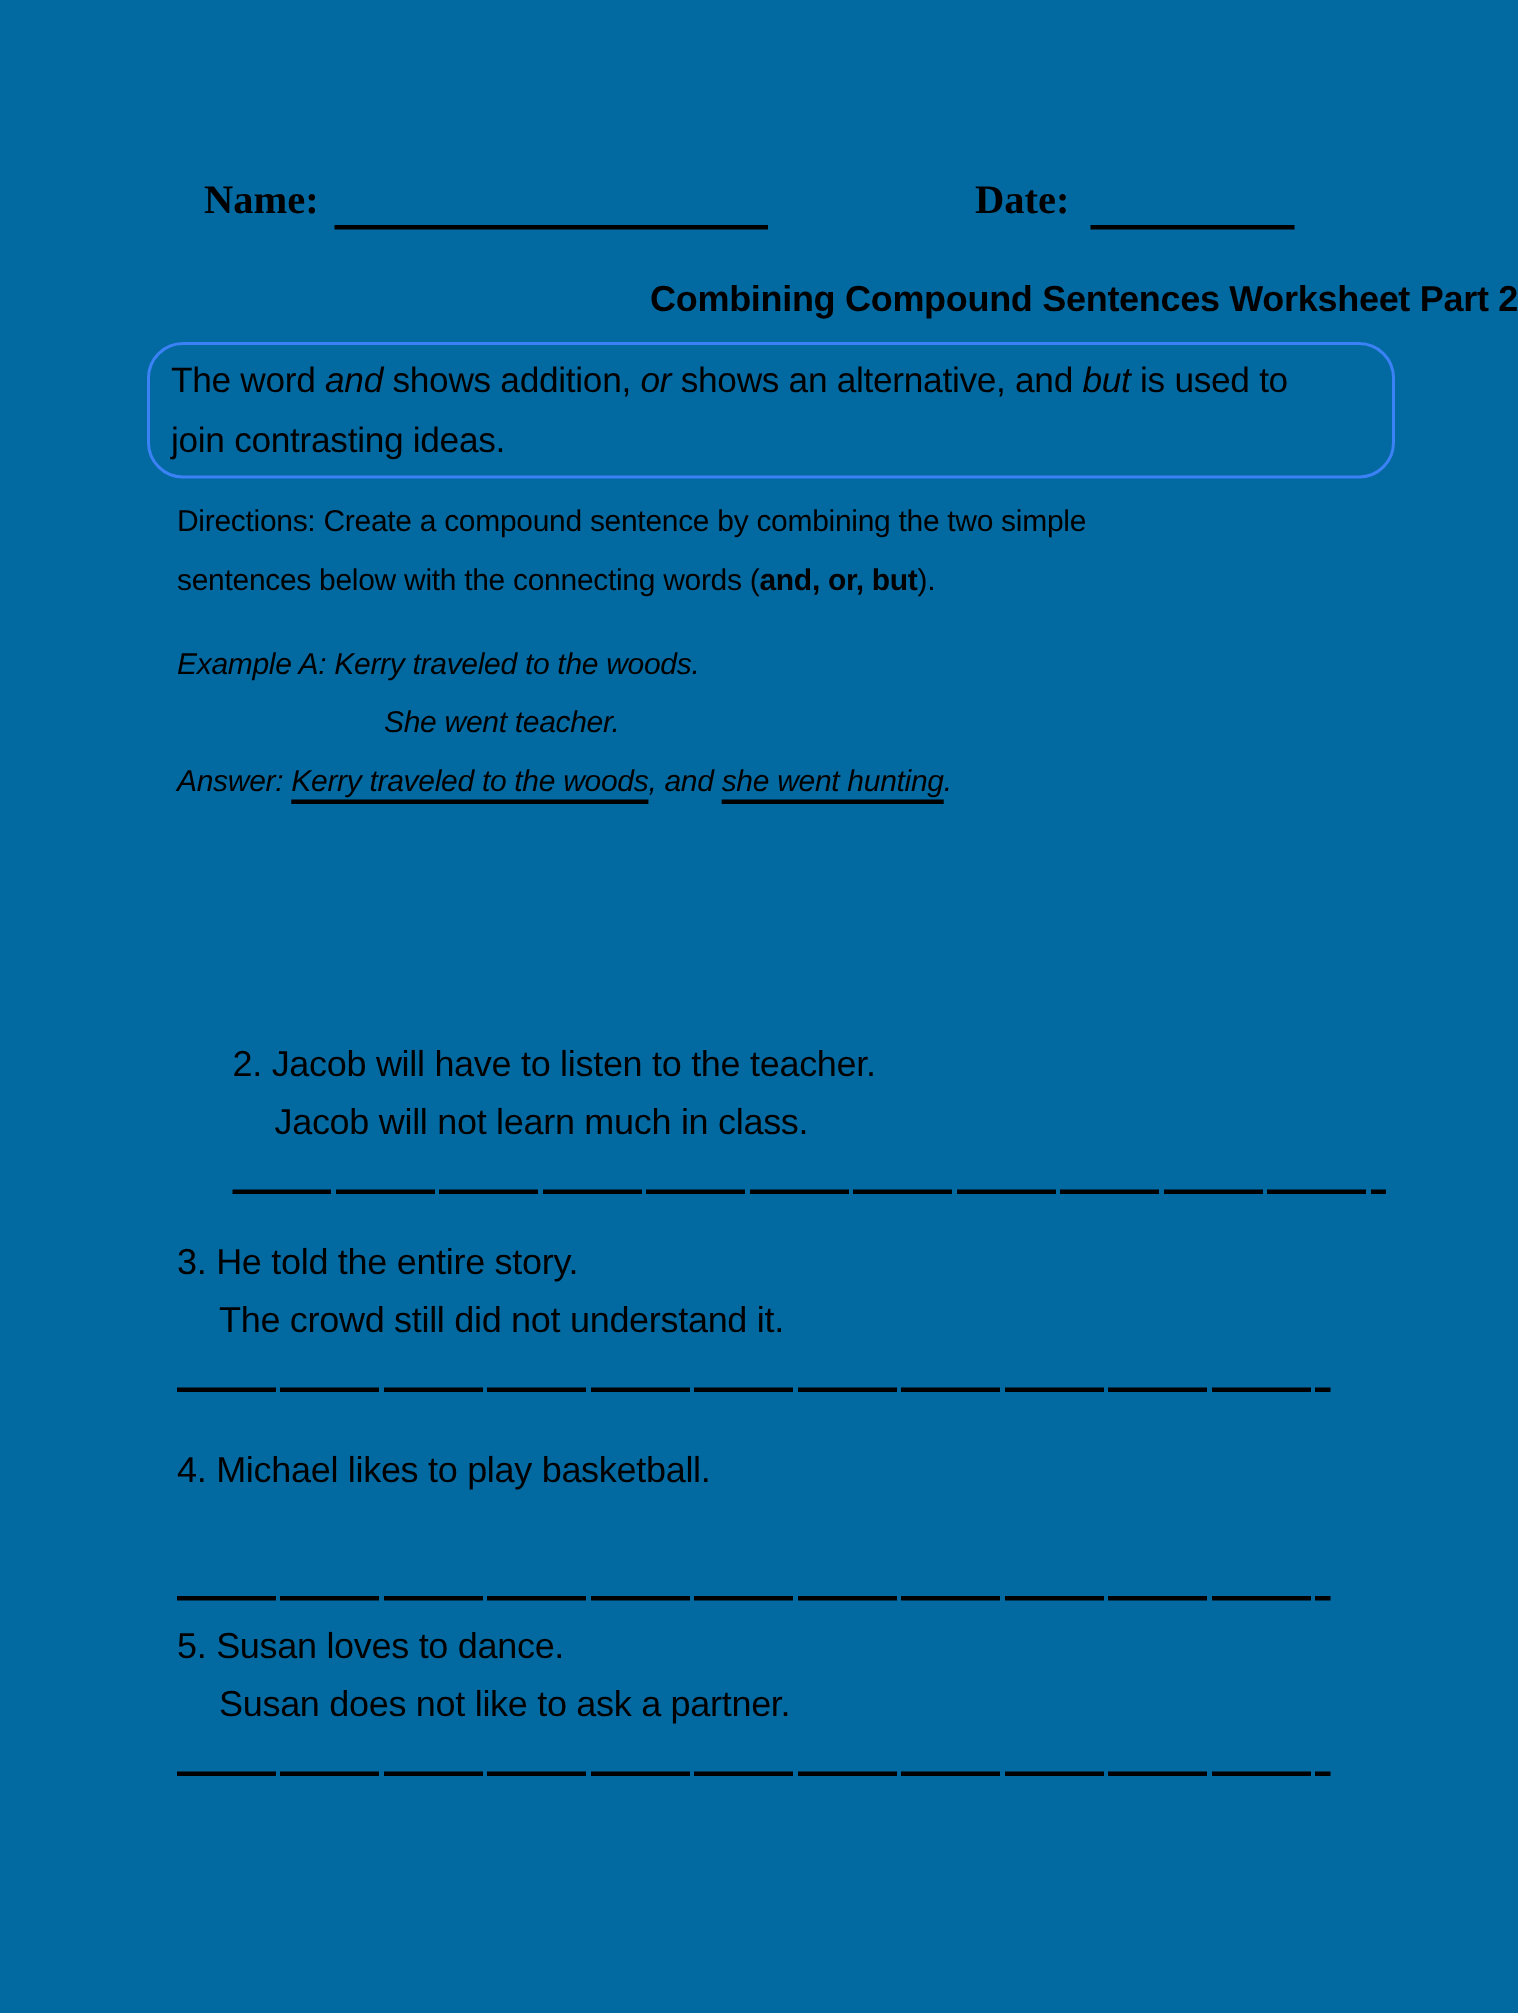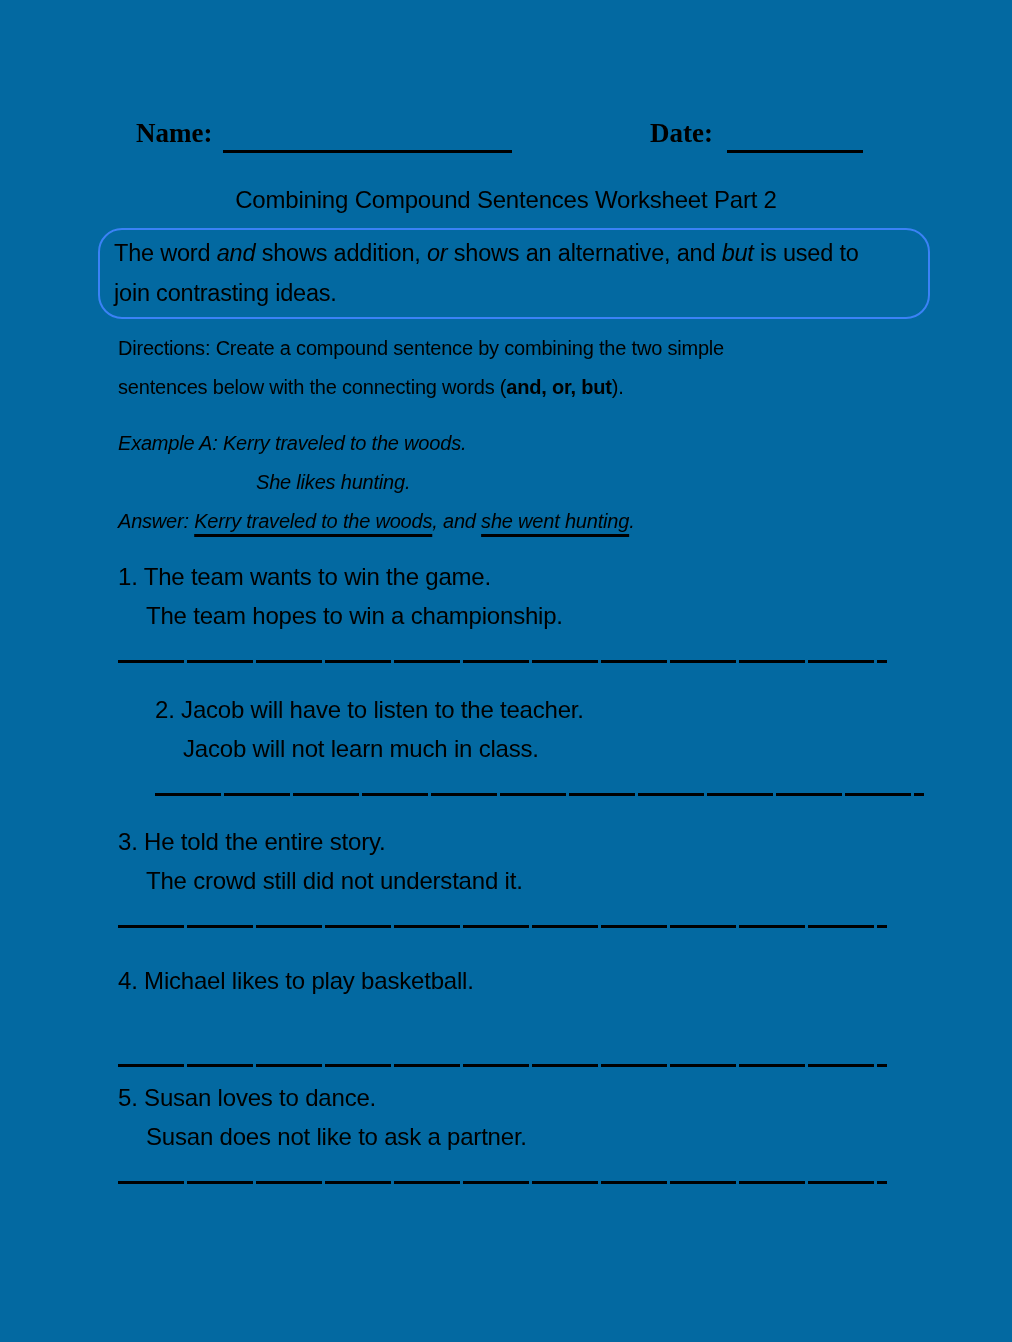--- a/index.html
+++ b/index.html
@@ -26,21 +26,21 @@
   .blank-rule {
     position: absolute; top: 0; height: 32px;
     border-bottom: 3px solid #000;
   }
   .name-rule { left: 87px;  width: 289px; }
   .date-rule { left: 591px; width: 136px; }
 
   
   .title {
     position: absolute; top: 186px; left: 0; width: 100%;
-    text-align: center; font-weight: normal; font-size: 24px;
+    text-align: right; font-weight: bold; font-size: 24px;
   }
 
   
   .rule-box {
     position: absolute; top: 228px; left: 98px;
     width: 832px; height: 91px;
     border: 2px solid #3b82f6; border-radius: 24px;
     box-sizing: border-box;
   }
   .rule-box-text {
@@ -104,29 +104,24 @@
   <div class="title">Combining Compound Sentences Worksheet Part 2</div>
 
   <div class="rule-box">
     <div class="rule-box-text"><span>The word </span><span class="seg-i">and</span><span> shows addition, </span><span class="seg-i">or</span><span> shows an alternative, and </span><span class="seg-i">but</span><span> is used to</span><br><span>join contrasting ideas.</span></div>
   </div>
 
   <div class="directions"><span>Directions: Create a compound sentence by combining the two simple</span><br><span>sentences below with the connecting words (</span><span class="seg-b">and, or, but</span><span>).</span></div>
 
   <div class="example">
     <div>Example A: Kerry traveled to the woods.</div>
-    <div class="example-line2">She likes hunting.</div>
+    <div class="example-line2">She went teacher.</div>
     <div><span>Answer:  </span><span class="seg-u">Kerry traveled to the woods</span><span>, and </span><span class="seg-u">she went hunting</span><span>.</span></div>
   </div>
 
-  <div class="question q1">
-    <div><span>1.</span> <span>The team wants to win the game.</span></div>
-    <div class="q-line2">The team hopes to win a championship.</div>
-    <div class="answer-line"></div>
-  </div>
 
   <div class="question q2">
     <div><span>2.</span> <span>Jacob will have to listen to the teacher.</span></div>
     <div class="q-line2">Jacob will not learn much in class.</div>
     <div class="answer-line"></div>
   </div>
 
   <div class="question q3">
     <div><span>3.</span> <span>He told the entire story.</span></div>
     <div class="q-line2">The crowd still did not understand it.</div>

